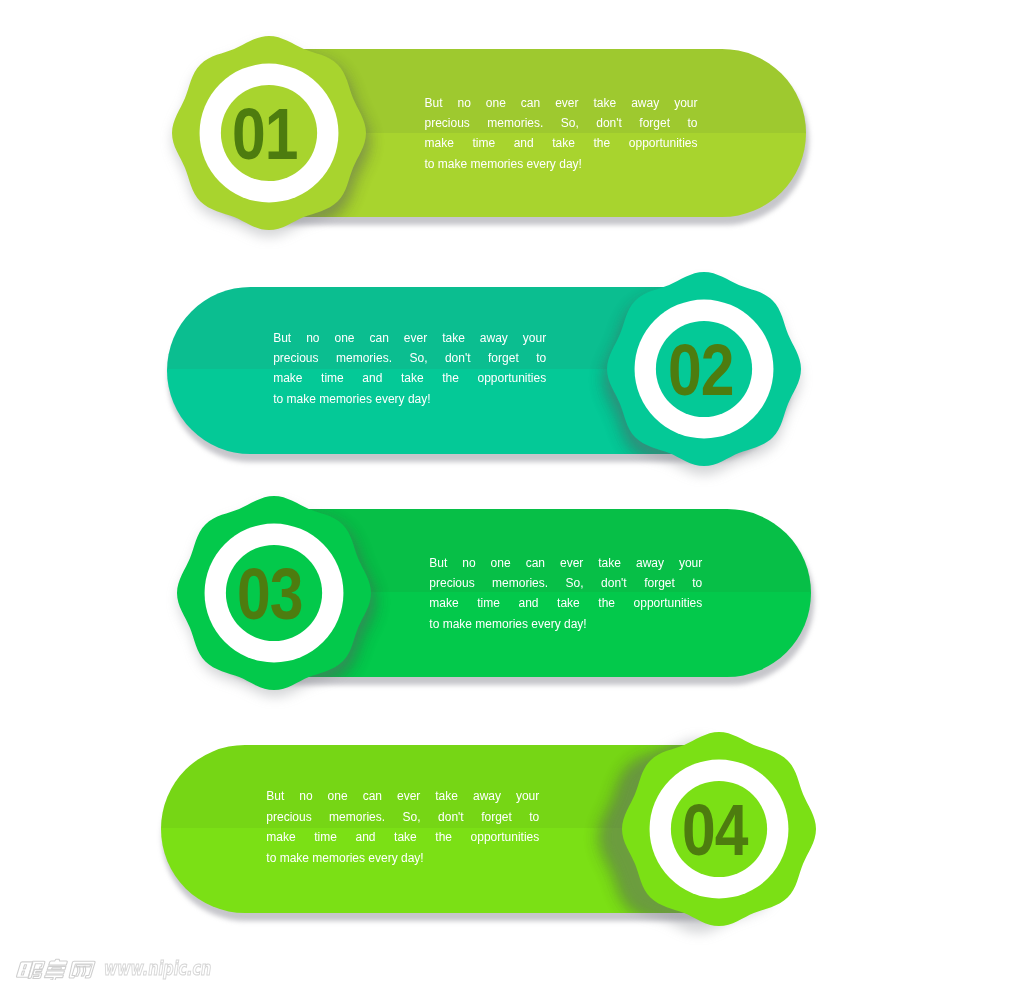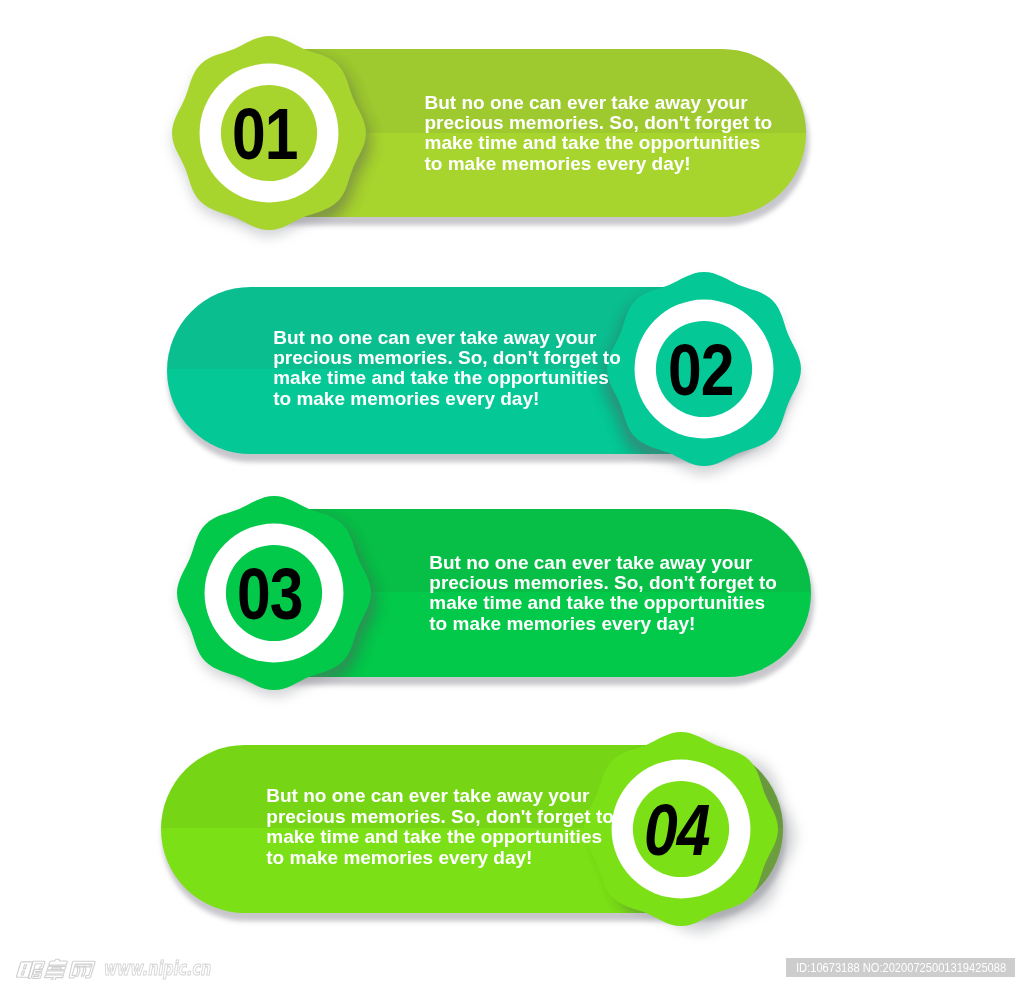--- a/index.html
+++ b/index.html
@@ -9,28 +9,28 @@
   .row{position:absolute;left:0;top:0;}
   .bshadow{position:absolute;background:rgba(112,112,124,.40);filter:blur(2.5px);}
   .badgeshadow{position:absolute;filter:blur(8px);opacity:.88;}
   .badgeshadow svg{display:block;}
   .badgeglow{position:absolute;filter:blur(6px);}
   .badgeglow svg{display:block;}
   .banner{position:absolute;overflow:hidden;}
   .bhalf{position:absolute;left:0;right:0;}
   .btop{top:0;}
   .bbot{bottom:0;}
-  .txt{position:absolute;color:#fff;font-size:19px;line-height:20.4px;font-weight:bold;}
+  .txt{position:absolute;color:#fff;font-size:12px;line-height:20.4px;}
   .ln{display:block;text-align:justify;text-align-last:justify;white-space:pre;}
   .ln.last{text-align-last:left;}
   .badgewrap{position:absolute;}
   .badgesvg{display:block;overflow:visible;}
   .num{position:absolute;left:0;top:0;width:100%;height:100%;
        display:flex;align-items:center;justify-content:center;
-       color:#000000;font-size:73px;font-weight:bold;letter-spacing:-1px;line-height:1;}
+       color:#4d7c0f;font-size:73px;font-weight:bold;letter-spacing:-1px;line-height:1;}
   .num span{display:block;transform:translateX(-3.8px) scaleX(.83);}
   .wm{position:absolute;display:flex;align-items:center;}
   .wmlogo{display:block;line-height:0;}
   .wmurl{font-size:19.5px;font-style:italic;font-weight:bold;color:transparent;
          -webkit-text-stroke:1.15px #d6d6d6;letter-spacing:0px;margin-left:0px;
          font-family:"DejaVu Sans",sans-serif;line-height:22px;display:block;
          transform:scaleX(.735);transform-origin:0 50%;white-space:nowrap;}
   .idbox{position:absolute;background:#cdcdcd;white-space:nowrap;
          height:19px;width:229px;font-family:"Liberation Sans",sans-serif;}
   .idbox span{display:block;color:#fff;font-size:13px;line-height:19px;
@@ -149,21 +149,21 @@
         <svg viewBox="-8 -8 216 216" width="210" height="210">
             <path d="M100.00 0.00C106.54 0.00 113.00 2.13 118.90 4.96C124.81 7.79 130.22 10.99 135.90 13.34C141.57 15.69 147.66 17.26 153.83 19.43C160.01 21.60 166.08 24.66 170.71 29.29C175.34 33.92 178.40 39.99 180.57 46.17C182.74 52.34 184.31 58.43 186.66 64.10C189.01 69.78 192.21 75.19 195.04 81.10C197.87 87.00 200.00 93.46 200.00 100.00C200.00 106.54 197.87 113.00 195.04 118.90C192.21 124.81 189.01 130.22 186.66 135.90C184.31 141.57 182.74 147.66 180.57 153.83C178.40 160.01 175.34 166.08 170.71 170.71C166.08 175.34 160.01 178.40 153.83 180.57C147.66 182.74 141.57 184.31 135.90 186.66C130.22 189.01 124.81 192.21 118.90 195.04C113.00 197.87 106.54 200.00 100.00 200.00C93.46 200.00 87.00 197.87 81.10 195.04C75.19 192.21 69.78 189.01 64.10 186.66C58.43 184.31 52.34 182.74 46.17 180.57C39.99 178.40 33.92 175.34 29.29 170.71C24.66 166.08 21.60 160.01 19.43 153.83C17.26 147.66 15.69 141.57 13.34 135.90C10.99 130.22 7.79 124.81 4.96 118.90C2.13 113.00 0.00 106.54 0.00 100.00C-0.00 93.46 2.13 87.00 4.96 81.10C7.79 75.19 10.99 69.78 13.34 64.10C15.69 58.43 17.26 52.34 19.43 46.17C21.60 39.99 24.66 33.92 29.29 29.29C33.92 24.66 39.99 21.60 46.17 19.43C52.34 17.26 58.43 15.69 64.10 13.34C69.78 10.99 75.19 7.79 81.10 4.96C87.00 2.13 93.46 -0.00 100.00 0.00Z" fill="rgba(58,60,64,.34)" stroke="rgba(58,60,64,.34)" stroke-width="7"></path>
           </svg>
       </div>
     </div>
     <div class="badgeglow" style="left:601.7px;top:739.0px;width:194px;height:194px;">
       <svg viewBox="0 0 200 200" width="194" height="194">
           <path d="M100.00 0.00C106.54 0.00 113.00 2.13 118.90 4.96C124.81 7.79 130.22 10.99 135.90 13.34C141.57 15.69 147.66 17.26 153.83 19.43C160.01 21.60 166.08 24.66 170.71 29.29C175.34 33.92 178.40 39.99 180.57 46.17C182.74 52.34 184.31 58.43 186.66 64.10C189.01 69.78 192.21 75.19 195.04 81.10C197.87 87.00 200.00 93.46 200.00 100.00C200.00 106.54 197.87 113.00 195.04 118.90C192.21 124.81 189.01 130.22 186.66 135.90C184.31 141.57 182.74 147.66 180.57 153.83C178.40 160.01 175.34 166.08 170.71 170.71C166.08 175.34 160.01 178.40 153.83 180.57C147.66 182.74 141.57 184.31 135.90 186.66C130.22 189.01 124.81 192.21 118.90 195.04C113.00 197.87 106.54 200.00 100.00 200.00C93.46 200.00 87.00 197.87 81.10 195.04C75.19 192.21 69.78 189.01 64.10 186.66C58.43 184.31 52.34 182.74 46.17 180.57C39.99 178.40 33.92 175.34 29.29 170.71C24.66 166.08 21.60 160.01 19.43 153.83C17.26 147.66 15.69 141.57 13.34 135.90C10.99 130.22 7.79 124.81 4.96 118.90C2.13 113.00 0.00 106.54 0.00 100.00C-0.00 93.46 2.13 87.00 4.96 81.10C7.79 75.19 10.99 69.78 13.34 64.10C15.69 58.43 17.26 52.34 19.43 46.17C21.60 39.99 24.66 33.92 29.29 29.29C33.92 24.66 39.99 21.60 46.17 19.43C52.34 17.26 58.43 15.69 64.10 13.34C69.78 10.99 75.19 7.79 81.10 4.96C87.00 2.13 93.46 -0.00 100.00 0.00Z" fill="rgba(120,122,128,.30)"></path>
         </svg>
     </div>
-    <div class="badgewrap" style="left:584px;top:732.0px;width:194px;height:194px;font-style:italic;">
+    <div class="badgewrap" style="left:622px;top:732.0px;width:194px;height:194px;">
       <svg class="badgesvg" viewBox="0 0 200 200" width="194" height="194">
         <path d="M100.00 0.00C106.54 0.00 113.00 2.13 118.90 4.96C124.81 7.79 130.22 10.99 135.90 13.34C141.57 15.69 147.66 17.26 153.83 19.43C160.01 21.60 166.08 24.66 170.71 29.29C175.34 33.92 178.40 39.99 180.57 46.17C182.74 52.34 184.31 58.43 186.66 64.10C189.01 69.78 192.21 75.19 195.04 81.10C197.87 87.00 200.00 93.46 200.00 100.00C200.00 106.54 197.87 113.00 195.04 118.90C192.21 124.81 189.01 130.22 186.66 135.90C184.31 141.57 182.74 147.66 180.57 153.83C178.40 160.01 175.34 166.08 170.71 170.71C166.08 175.34 160.01 178.40 153.83 180.57C147.66 182.74 141.57 184.31 135.90 186.66C130.22 189.01 124.81 192.21 118.90 195.04C113.00 197.87 106.54 200.00 100.00 200.00C93.46 200.00 87.00 197.87 81.10 195.04C75.19 192.21 69.78 189.01 64.10 186.66C58.43 184.31 52.34 182.74 46.17 180.57C39.99 178.40 33.92 175.34 29.29 170.71C24.66 166.08 21.60 160.01 19.43 153.83C17.26 147.66 15.69 141.57 13.34 135.90C10.99 130.22 7.79 124.81 4.96 118.90C2.13 113.00 0.00 106.54 0.00 100.00C-0.00 93.46 2.13 87.00 4.96 81.10C7.79 75.19 10.99 69.78 13.34 64.10C15.69 58.43 17.26 52.34 19.43 46.17C21.60 39.99 24.66 33.92 29.29 29.29C33.92 24.66 39.99 21.60 46.17 19.43C52.34 17.26 58.43 15.69 64.10 13.34C69.78 10.99 75.19 7.79 81.10 4.96C87.00 2.13 93.46 -0.00 100.00 0.00Z" fill="#7BE015"></path>
         <circle cx="100" cy="100" r="71.6" fill="#ffffff"></circle>
         <circle cx="100" cy="100" r="49.6" fill="#7BE015"></circle>
       </svg>
       <div class="num">
           <span>04</span>
         </div>
     </div>
     <div class="txt" style="left:266.3px;top:786.3px;width:273px;">
@@ -194,16 +194,13 @@
             <g transform="translate(56.5,0)">
               <path d="M2.4 2.6h21.9c.9 0 1.3.6 1.2 1.4l-2.2 15.4c-.1.8-.8 1.4-1.7 1.4h-4.1l.4-2.7h3.1l1.8-12.6H4.4L2.6 18.1h3l-.4 2.7H1c-.9 0-1.3-.6-1.2-1.4L.8 4c.1-.8.8-1.4 1.6-1.4z"></path>
               <path d="M5.8 6.3h15.3l-.4 2.4H5.4z"></path>
               <path d="M7.2 8.3l2.3-.1 1.1 5.3-1.4 5.3-2.5.1 1.5-5.3z"></path>
               <path d="M13.4 8.2l2.3-.1 1.1 5.3-1.4 5.3-2.5.1 1.5-5.3z"></path>
             </g>
           </g>
         </svg></span>
     <span class="wmurl">www.nipic.cn</span>
   </div>
-  <div class="idbox" style="left:786px;top:958px;">
-      <span>ID:10673188 NO:20200725001319425088</span>
-    </div>
 </div>
 
 </body></html>

